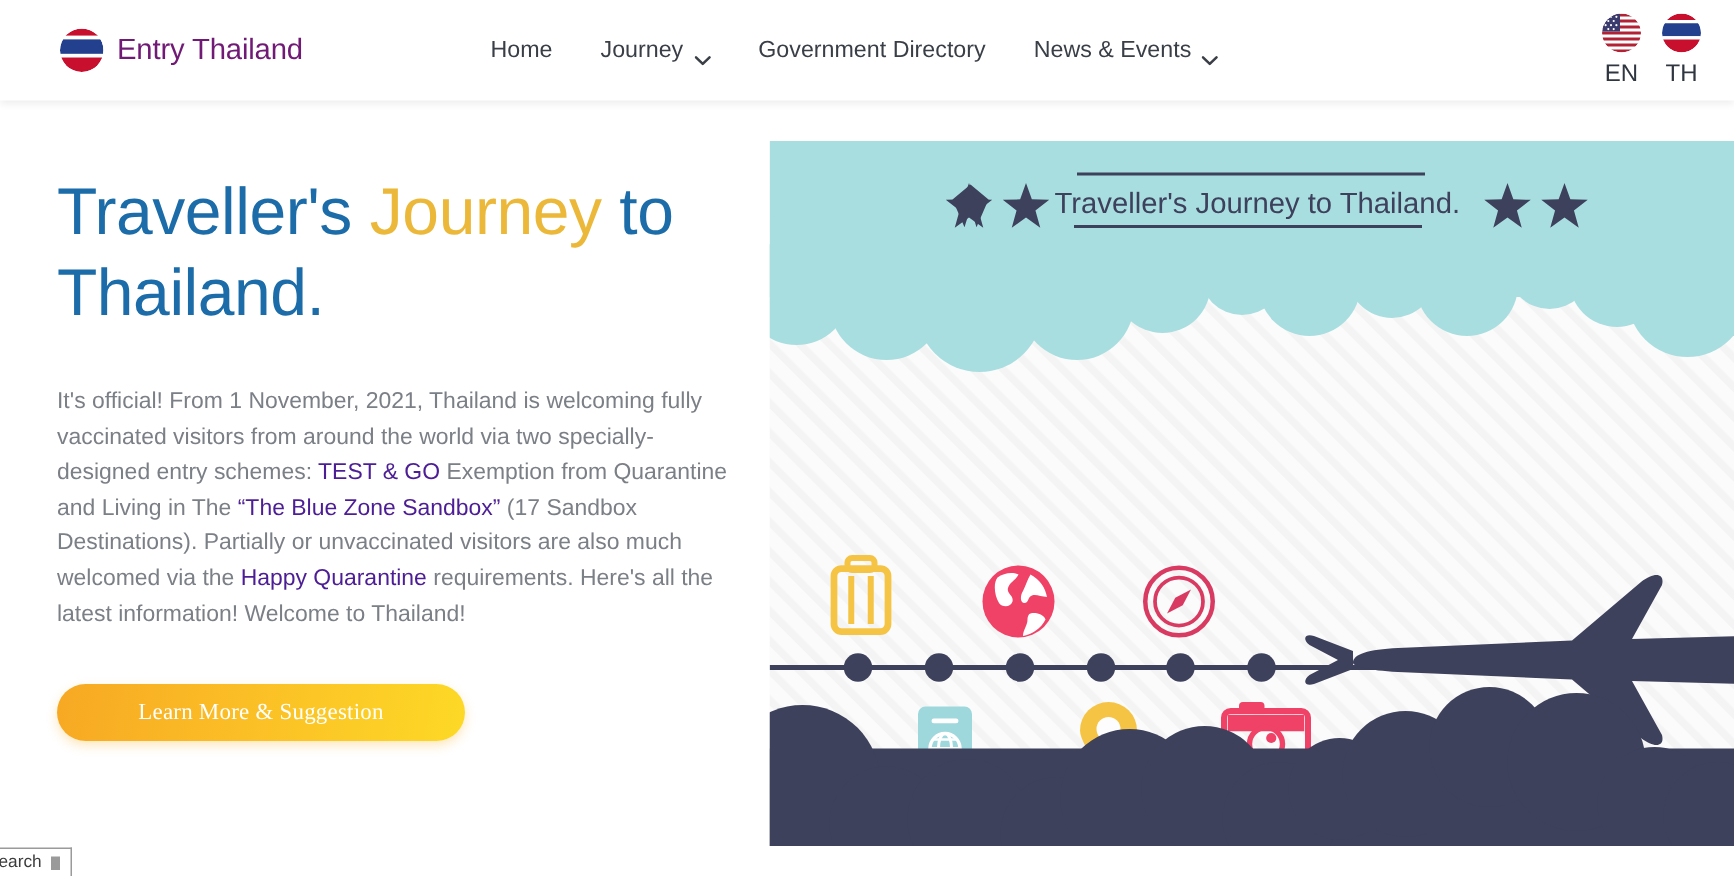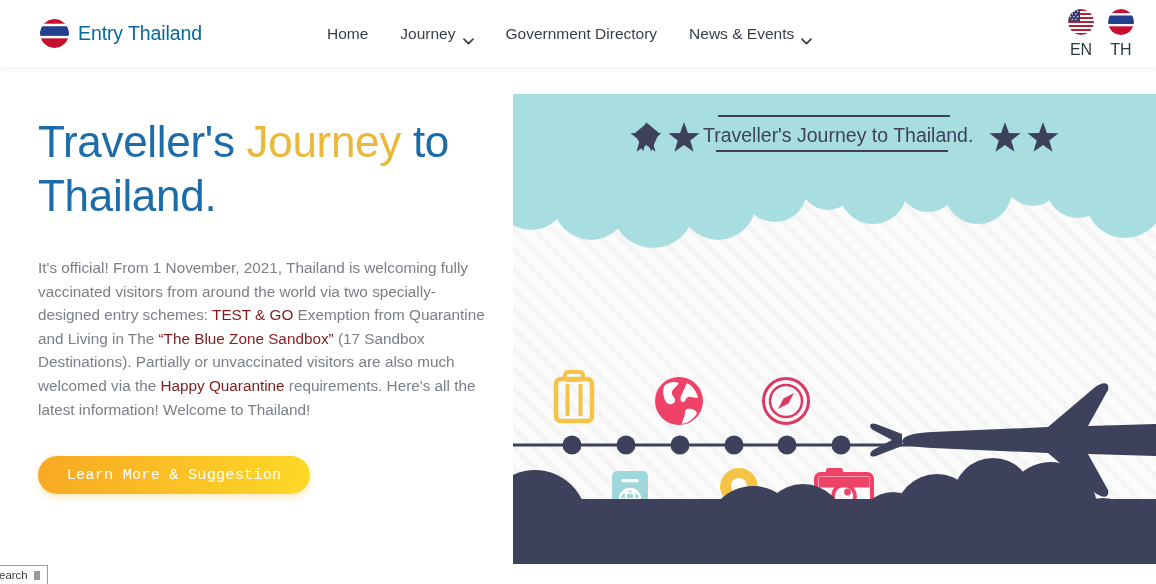--- a/index.html
+++ b/index.html
@@ -32,21 +32,21 @@
   }
   .flag-circle {
     width: 29px; height: 29px;
     border-radius: 50%;
     overflow: hidden;
     display: block;
     flex: 0 0 auto;
   }
   .brand-name {
     font-size: 19.5px;
-    color: #0369a1;
+    color: #701a75;
     letter-spacing: -0.1px;
     white-space: nowrap;
   }
 
   .nav {
     display: flex;
     align-items: flex-end;
     gap: 0;
     margin-left: 109px;
   }
@@ -117,38 +117,38 @@
 
   .hero-para {
     margin-top: 33px;
     width: 452px;
     font-size: 15.3px;
     line-height: 23.6px;
     color: #7b7f86;
   }
   .hero-para a,
   .hero-para .lnk {
-    color: #7f1d1d;
+    color: #4c1d95;
     text-decoration: none;
     cursor: pointer;
   }
 
   .cta {
     display: inline-flex;
     align-items: center;
     justify-content: center;
     margin-top: 35px;
     width: 272px;
     height: 38px;
     border: none;
     border-radius: 19px;
     background: linear-gradient(100deg, #f7a823 0%, #fbbe26 45%, #fdd926 100%);
     color: #ffffff;
     font-size: 15.3px;
-    font-family: Liberation Mono, monospace;
+    font-family: Liberation Serif, serif;
     letter-spacing: 0.15px;
     cursor: pointer;
     box-shadow: 0 3px 7px rgba(247,175,35,0.30);
   }
 
   
   .hero-art {
     position: absolute;
     left: 513px;
     top: 27px;

